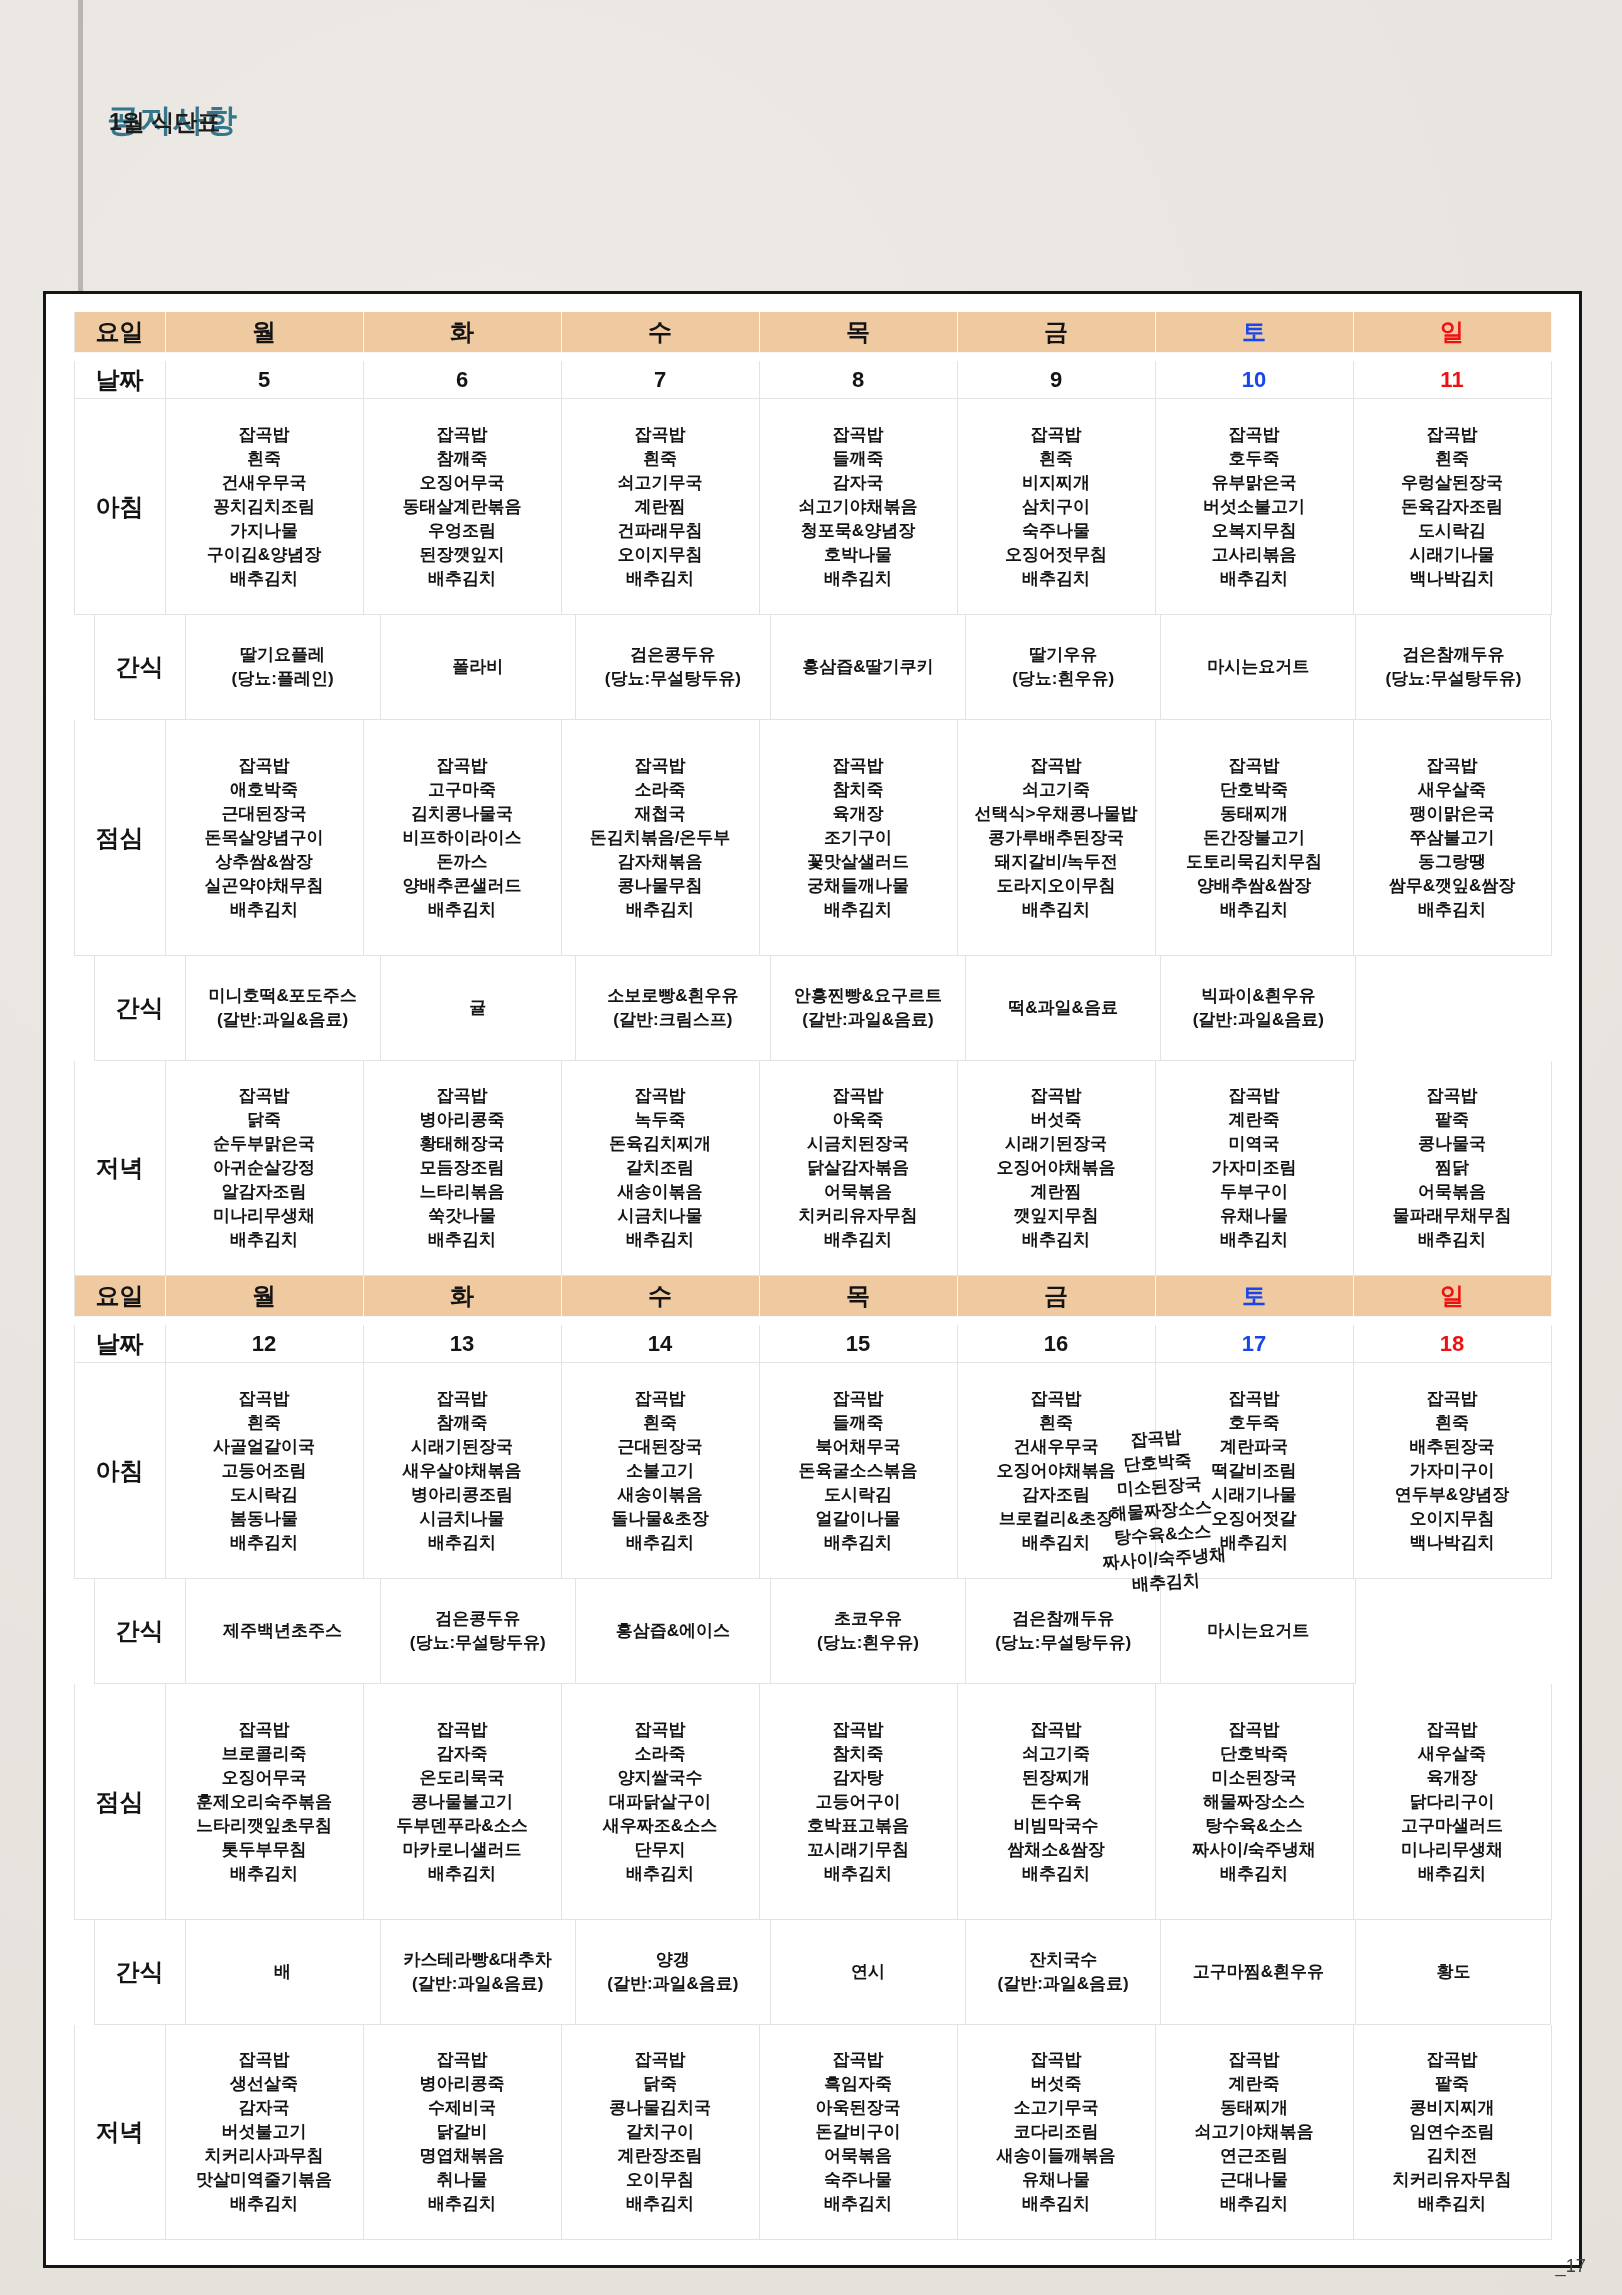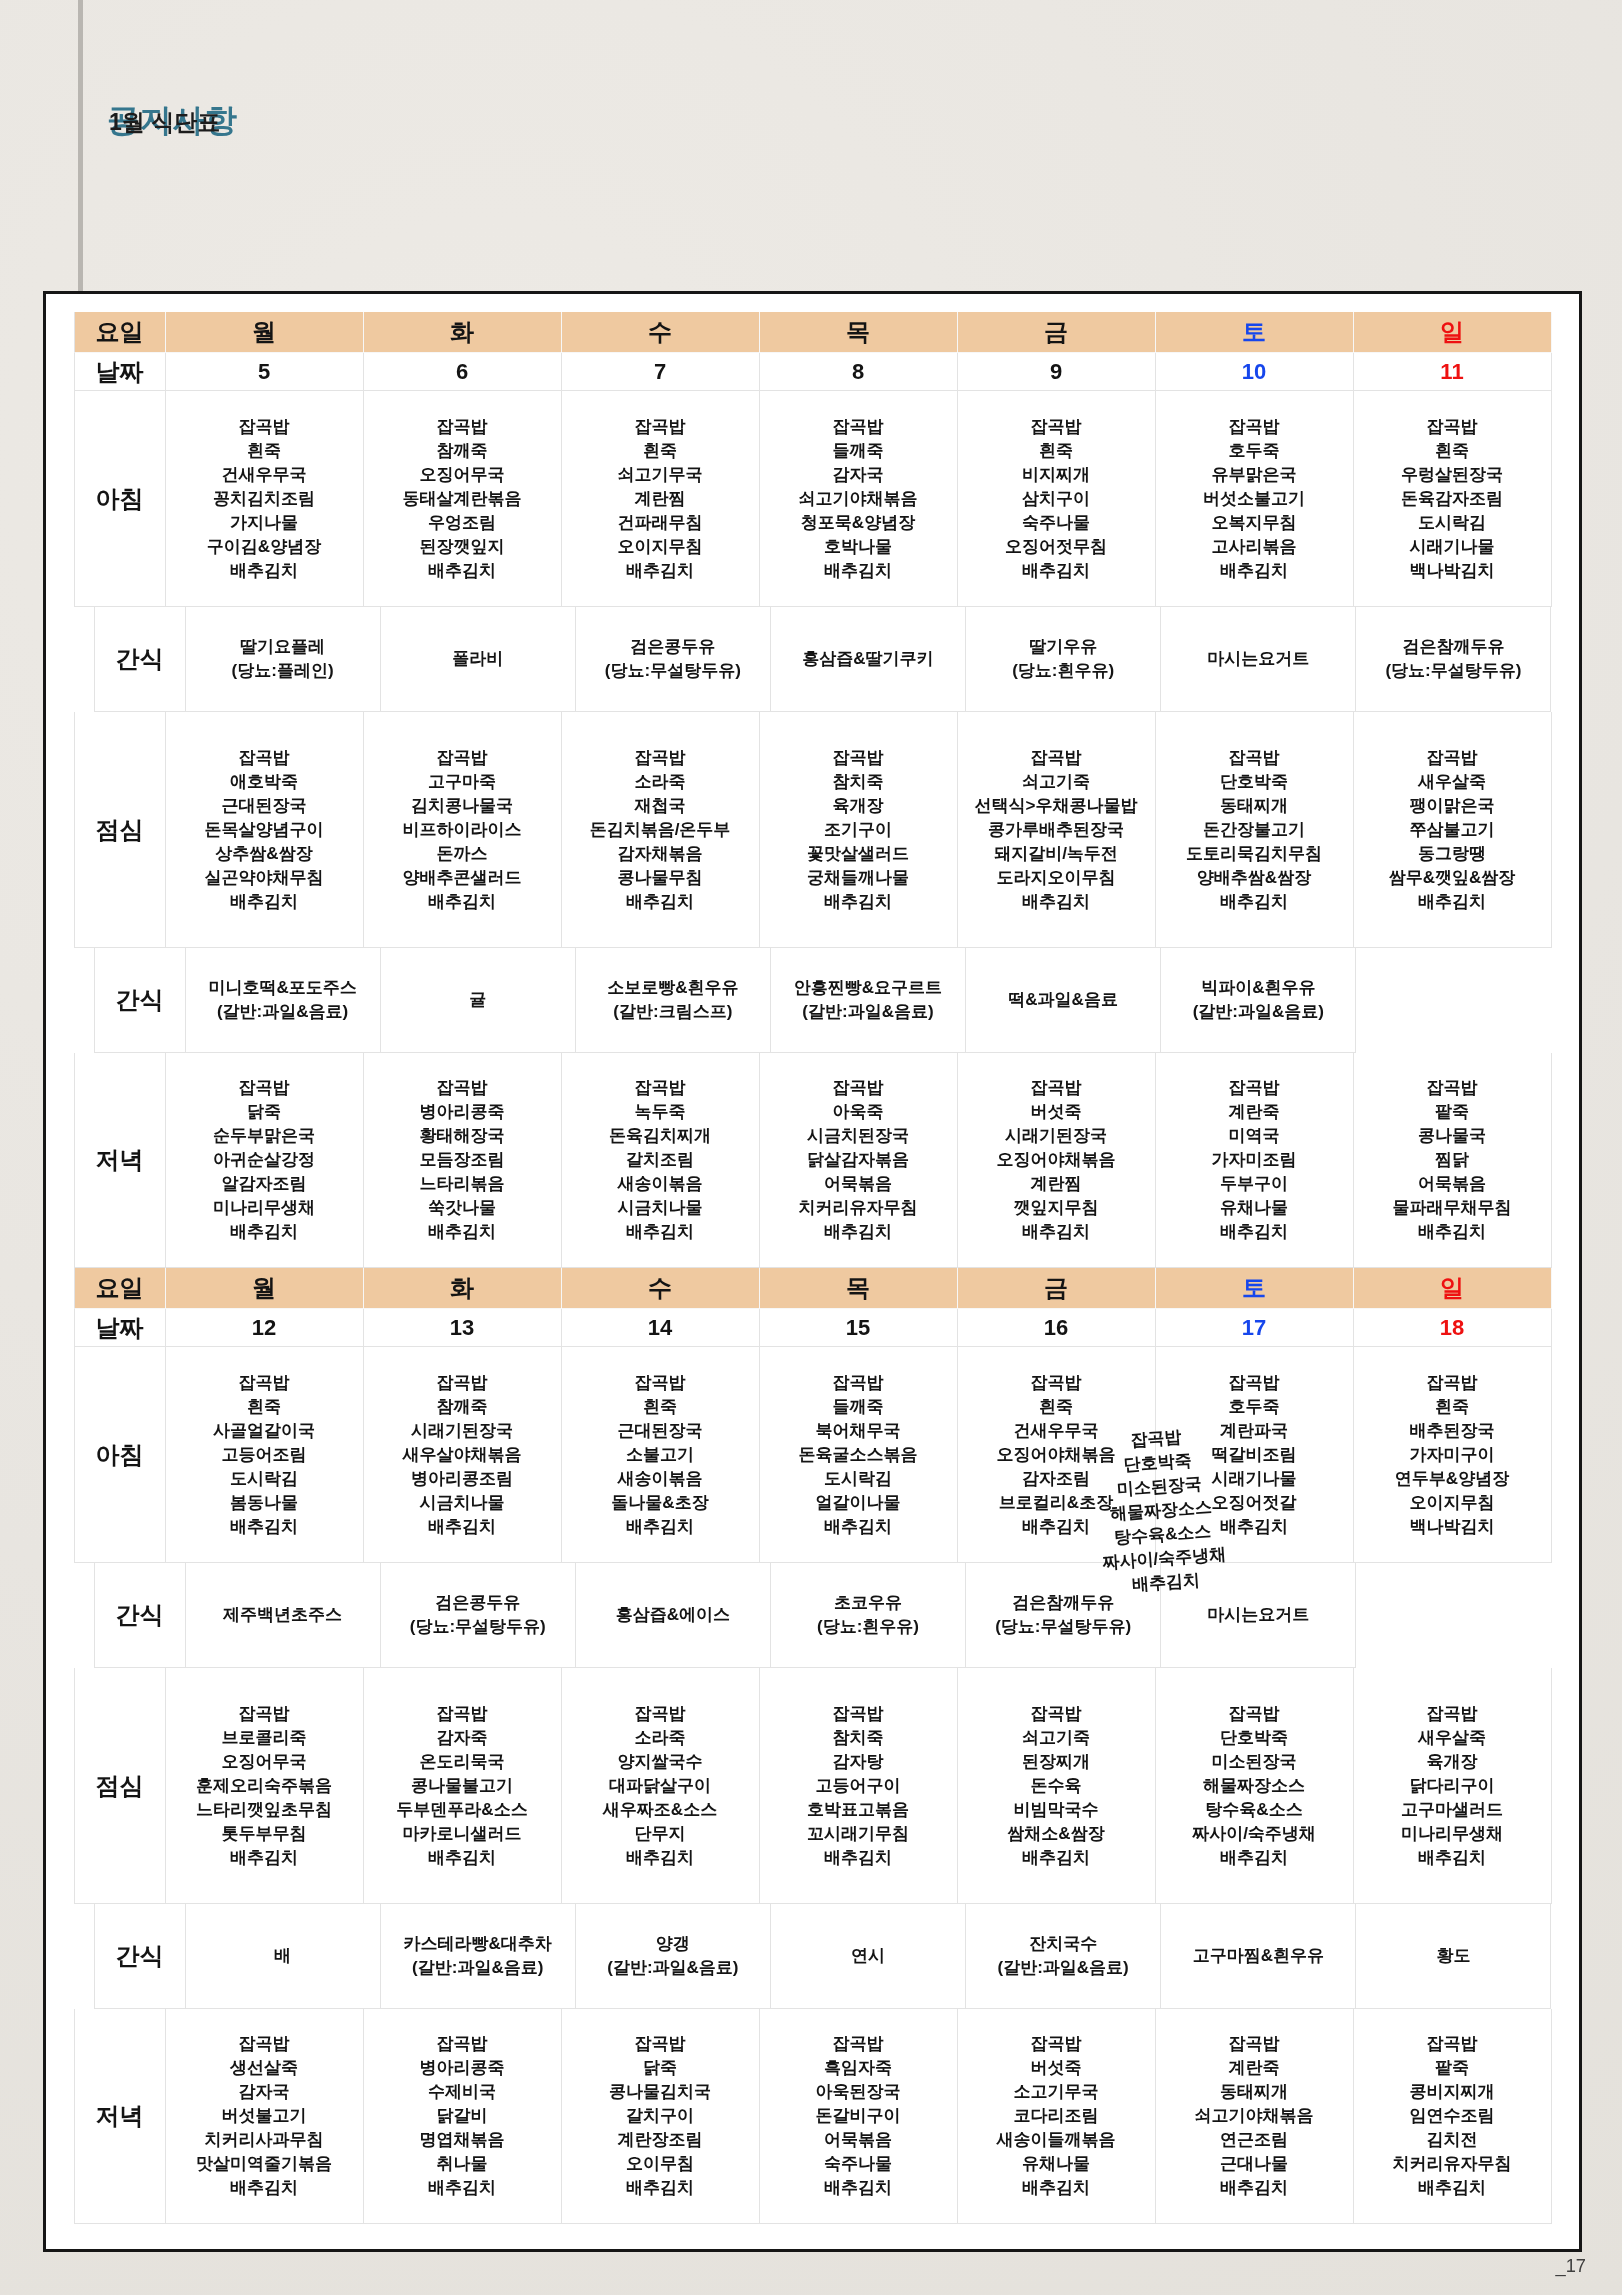--- a/index.html
+++ b/index.html
@@ -18,21 +18,21 @@
   }
   .grid{width:100%;}
   .row{display:grid;grid-template-columns:92px repeat(7,1fr);}
   .cell{
     display:flex;align-items:center;justify-content:center;text-align:center;
     border-right:1.3px solid #e3e3e3;border-bottom:1.3px solid #e3e3e3;
     font-weight:700;color:#141414;overflow:visible;
   }
   .row .cell:first-child{border-left:1.3px solid #e3e3e3;}
   .r-hdr{height:41px;}
-  .r-date{height:38px;}
+  .r-date{height:38px;margin-top:8px;}
   .r-breakfast{height:216px;}
   .r-snack{height:105px;padding-left:20px;}
   .r-lunch{height:236px;}
   .r-dinner{height:215px;}
   .hcell{background:var(--hdr,#efc9a0);font-size:24px;border-right-color:#f7f7f7;border-bottom-color:#f7f7f7;}
   .lbl{font-size:24px;}
   .datec{font-size:22px;}
   .menu{font-size:17px;line-height:24px;}
   .sat{color:var(--sat,#1646ec);}
   .sun{color:var(--sun,#ee1111);}

